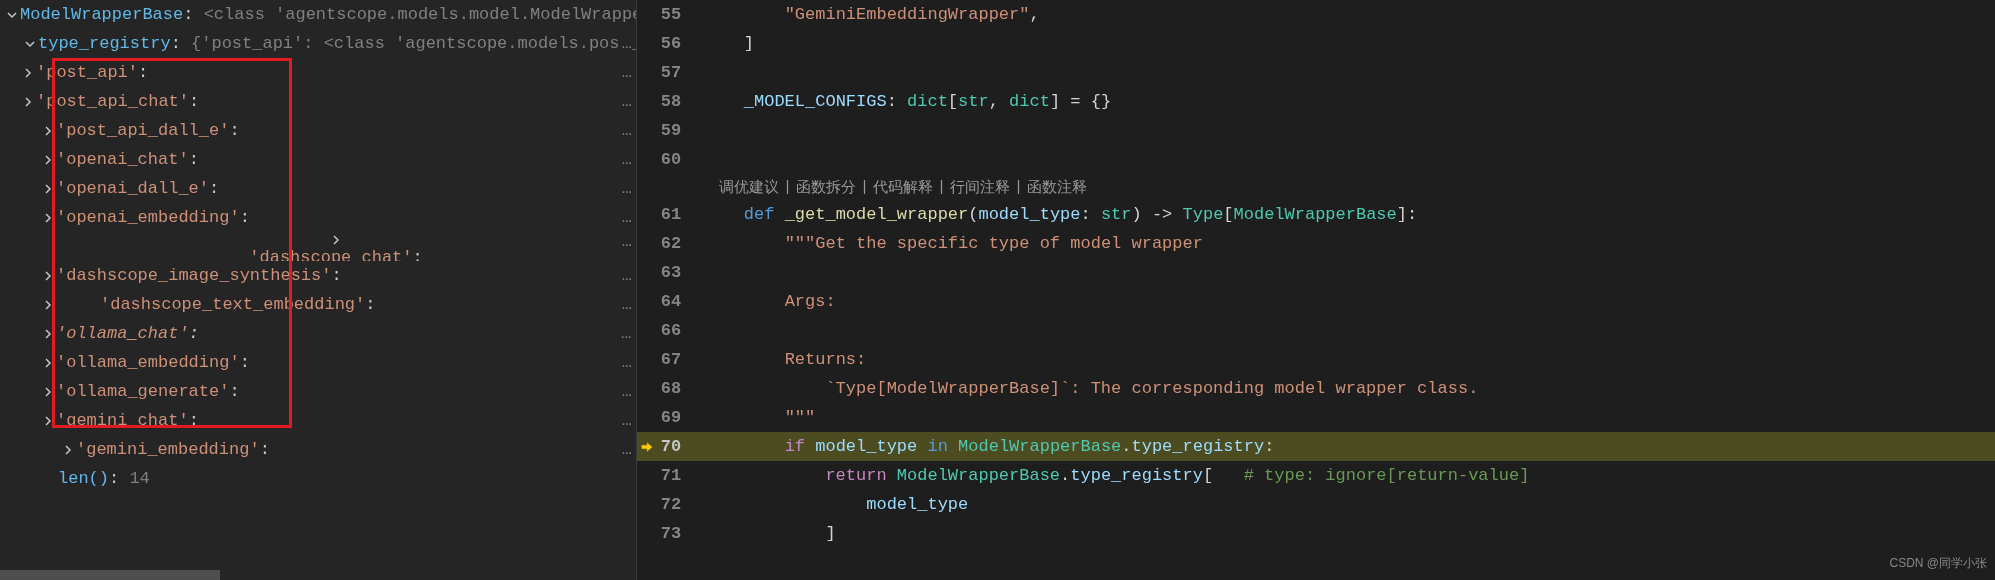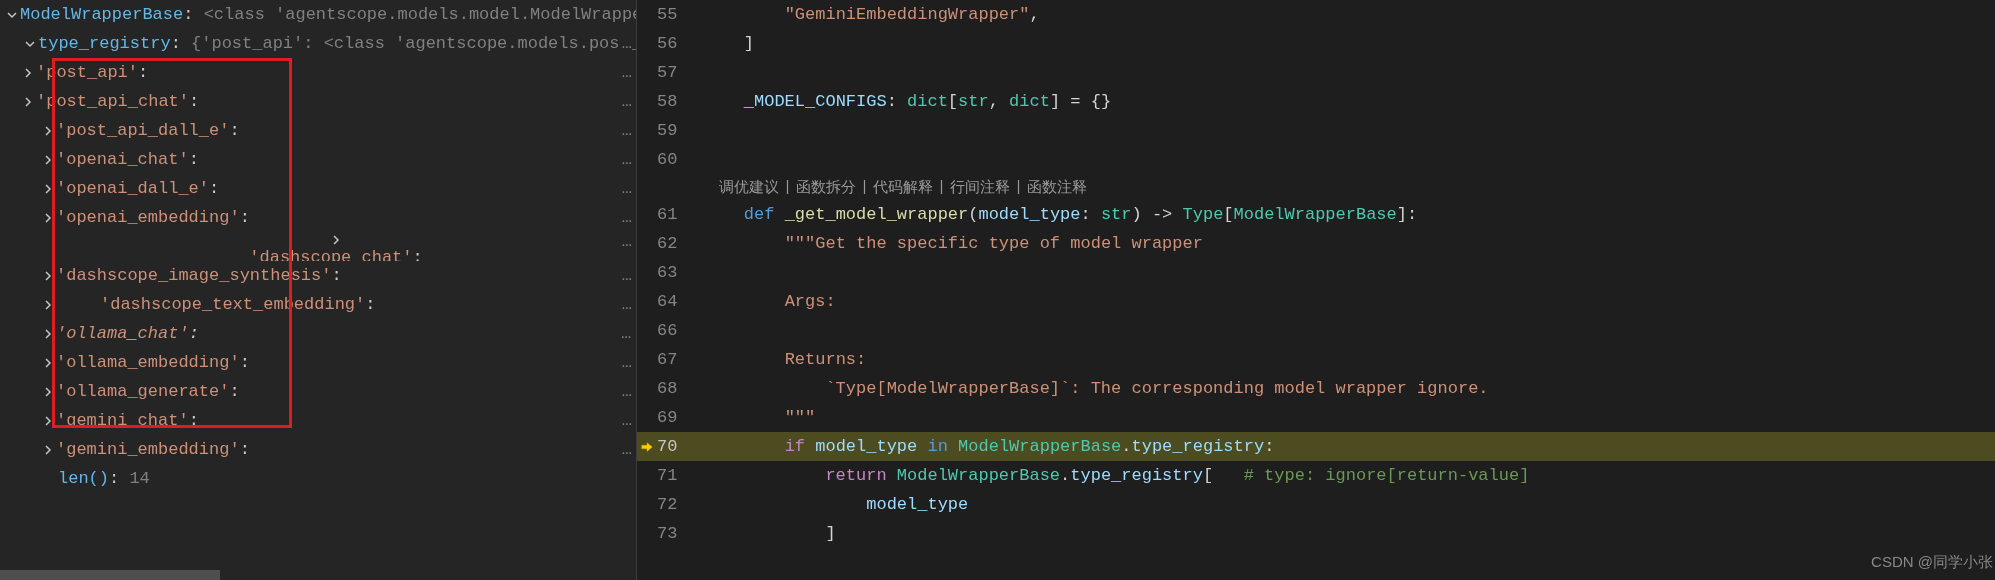--- a/index.html
+++ b/index.html
@@ -66,42 +66,42 @@
     overflow:hidden;
   }
   .code-line{
     display:flex;
     align-items:center;
     height:29px;
     white-space:pre;
   }
   .bp-gutter{ width:20px; flex-shrink:0; display:flex; align-items:center; justify-content:center; }
   .bp-gutter svg{ width:14px; height:14px; }
-  .linenum{ width:46px; text-align:left; color:#858585; padding-right:18px; flex-shrink:0; user-select:none; }
+  .linenum{ width:46px; text-align:center; color:#858585; padding-right:18px; flex-shrink:0; user-select:none;font-weight:bold; }
   .code-line.current-line{ background:#4d4b20; }
   .code-line.current-line .linenum{ color:#c6c6c6; }
   .codelens{ color:#999999; font-size:15px; padding-left:80px; height:26px; display:flex; align-items:center; }
   .codelens span{ padding:0 2px; }
   .tok-kw   { color:#569cd6; }
   .tok-kw2  { color:#c586c0; }
   .tok-cls  { color:#4ec9b0; }
   .tok-fn   { color:#dcdcaa; }
   .tok-var  { color:#9cdcfe; }
   .tok-str  { color:#ce9178; }
   .tok-docq { color:#ce9178; }
   .tok-cmt  { color:#6a9955; }
   .tok-op   { color:#d4d4d4; }
   .tok-plain{ color:#d4d4d4; }
 
   .watermark{
     position:absolute;
-    right:2px;
+    right:8px;
     bottom:8px;
     color:#888888;
-    font-size:15px;
+    font-size:12px;
     font-family: sans-serif;
   }
 
   .scrollbar-h{
     position:absolute;
     bottom:0;left:0;
     height:10px;width:637px;
   }
   .scrollbar-thumb{
     position:absolute;
@@ -232,21 +232,21 @@
         <span><span class="str">'ollama_generate'</span><span class="punc">: </span><span class="grey"><class 'agentscope.models.ollama_model.ollamagen…<="" span=""></class></span></span>
       </div>
       <div class="dbg-row truncated" style="padding-left: 40px;">
         <span class="chev">
           <svg viewBox="0 0 16 16">
             <polyline points="6 4 10 8 6 12"></polyline>
           </svg>
         </span>
         <span><span class="str">'gemini_chat'</span><span class="punc">: </span><span class="grey"><class 'agentscope.models.gemini_model.geminichatwra…<="" span=""></class></span></span>
       </div>
-      <div class="dbg-row truncated" style="padding-left: 40px;">
+      <div class="dbg-row truncated" style="padding-left: 60px;">
         <span class="chev">
           <svg viewBox="0 0 16 16">
             <polyline points="6 4 10 8 6 12"></polyline>
           </svg>
         </span>
         <span><span class="str">'gemini_embedding'</span><span class="punc">: </span><span class="grey"><class 'agentscope.models.gemini_model.geminiem…<="" span=""></class></span></span>
       </div>
     </div>
 
   <div class="dbg-row" style="padding-left:58px">
@@ -276,21 +276,21 @@
         <span>行间注释</span>
         <span> | </span>
         <span>函数注释</span>
       </div>
       <div class="code-line"><div class="bp-gutter"></div><div class="linenum">61</div><div><span class="tok-plain">    </span><span class="tok-kw">def </span><span class="tok-fn">_get_model_wrapper</span><span class="tok-op">(</span><span class="tok-var">model_type</span><span class="tok-op">: </span><span class="tok-cls">str</span><span class="tok-op">) -&gt; </span><span class="tok-cls">Type</span><span class="tok-op">[</span><span class="tok-cls">ModelWrapperBase</span><span class="tok-op">]:</span></div></div>
       <div class="code-line"><div class="bp-gutter"></div><div class="linenum">62</div><div><span class="tok-plain">        </span><span class="tok-docq">"""Get the specific type of model wrapper</span></div></div>
       <div class="code-line"><div class="bp-gutter"></div><div class="linenum">63</div><div></div></div>
       <div class="code-line"><div class="bp-gutter"></div><div class="linenum">64</div><div><span class="tok-plain">        </span><span class="tok-docq">Args:</span></div></div>
       <div class="code-line"><div class="bp-gutter"></div><div class="linenum">66</div><div></div></div>
       <div class="code-line"><div class="bp-gutter"></div><div class="linenum">67</div><div><span class="tok-plain">        </span><span class="tok-docq">Returns:</span></div></div>
-      <div class="code-line"><div class="bp-gutter"></div><div class="linenum">68</div><div><span class="tok-plain">            </span><span class="tok-docq">`Type[ModelWrapperBase]`: The corresponding model wrapper ignore.</span></div></div>
+      <div class="code-line"><div class="bp-gutter"></div><div class="linenum">68</div><div><span class="tok-plain">            </span><span class="tok-docq">`Type[ModelWrapperBase]`: The corresponding model wrapper class.</span></div></div>
       <div class="code-line"><div class="bp-gutter"></div><div class="linenum">69</div><div><span class="tok-plain">        </span><span class="tok-docq">"""</span></div></div>
       <div class="code-line current-line"><div class="bp-gutter"><svg viewBox="0 0 16 16">
             <path fill="#ffcc00" stroke="#d9a500" stroke-width="0.5" d="M2 6 H8 V3 L14 8 L8 13 V10 H2 Z"></path>
           </svg></div><div class="linenum">70</div><div><span class="tok-plain">        </span><span class="tok-kw2">if </span><span class="tok-var">model_type</span><span class="tok-op"> </span><span class="tok-kw">in</span><span class="tok-op"> </span><span class="tok-cls">ModelWrapperBase</span><span class="tok-op">.</span><span class="tok-var">type_registry</span><span class="tok-op">:</span></div></div>
       <div class="code-line"><div class="bp-gutter"></div><div class="linenum">71</div><div><span class="tok-plain">            </span><span class="tok-kw2">return </span><span class="tok-cls">ModelWrapperBase</span><span class="tok-op">.</span><span class="tok-var">type_registry</span><span class="tok-op">[   </span><span class="tok-cmt"># type: ignore[return-value]</span></div></div>
       <div class="code-line"><div class="bp-gutter"></div><div class="linenum">72</div><div><span class="tok-plain">                </span><span class="tok-var">model_type</span></div></div>
       <div class="code-line"><div class="bp-gutter"></div><div class="linenum">73</div><div><span class="tok-plain">            </span><span class="tok-op">]</span></div></div>
     </div>
   <div class="watermark">CSDN @同学小张</div>
 </div>

